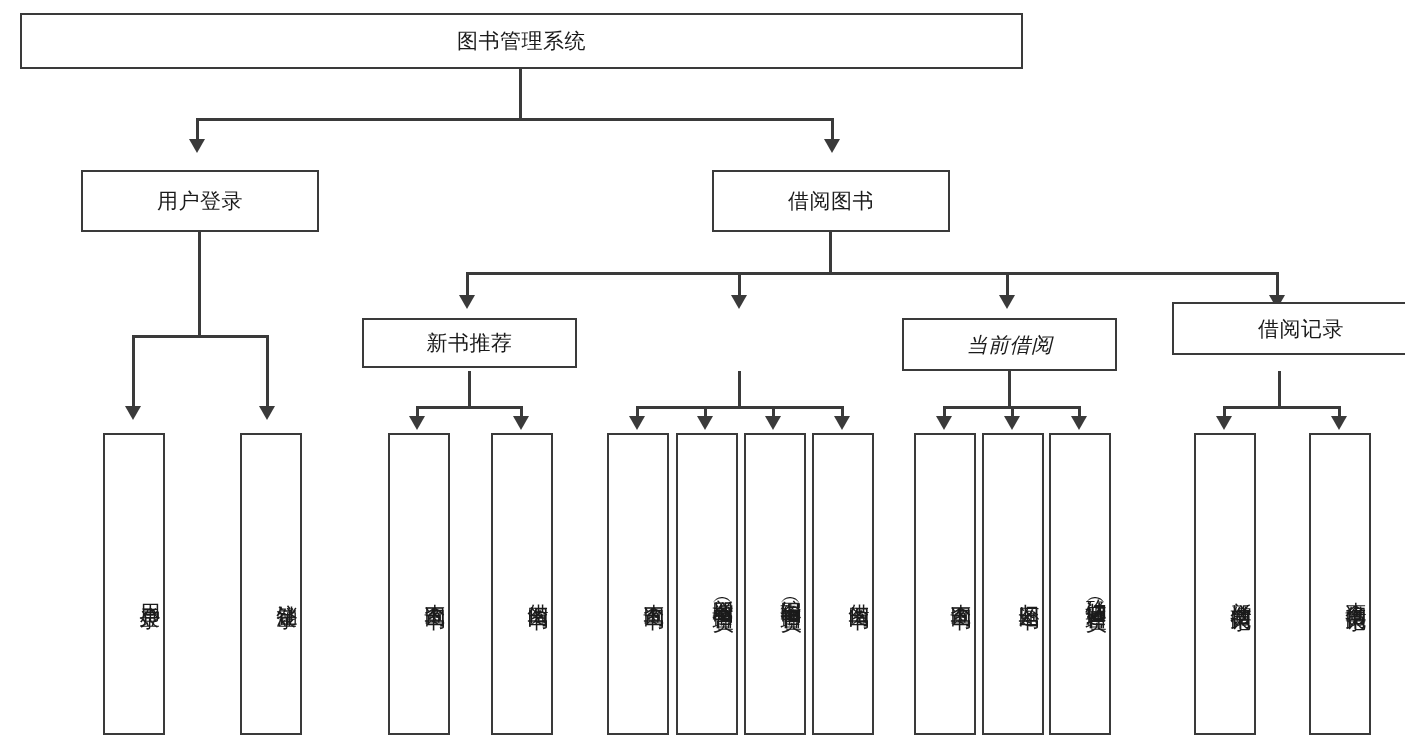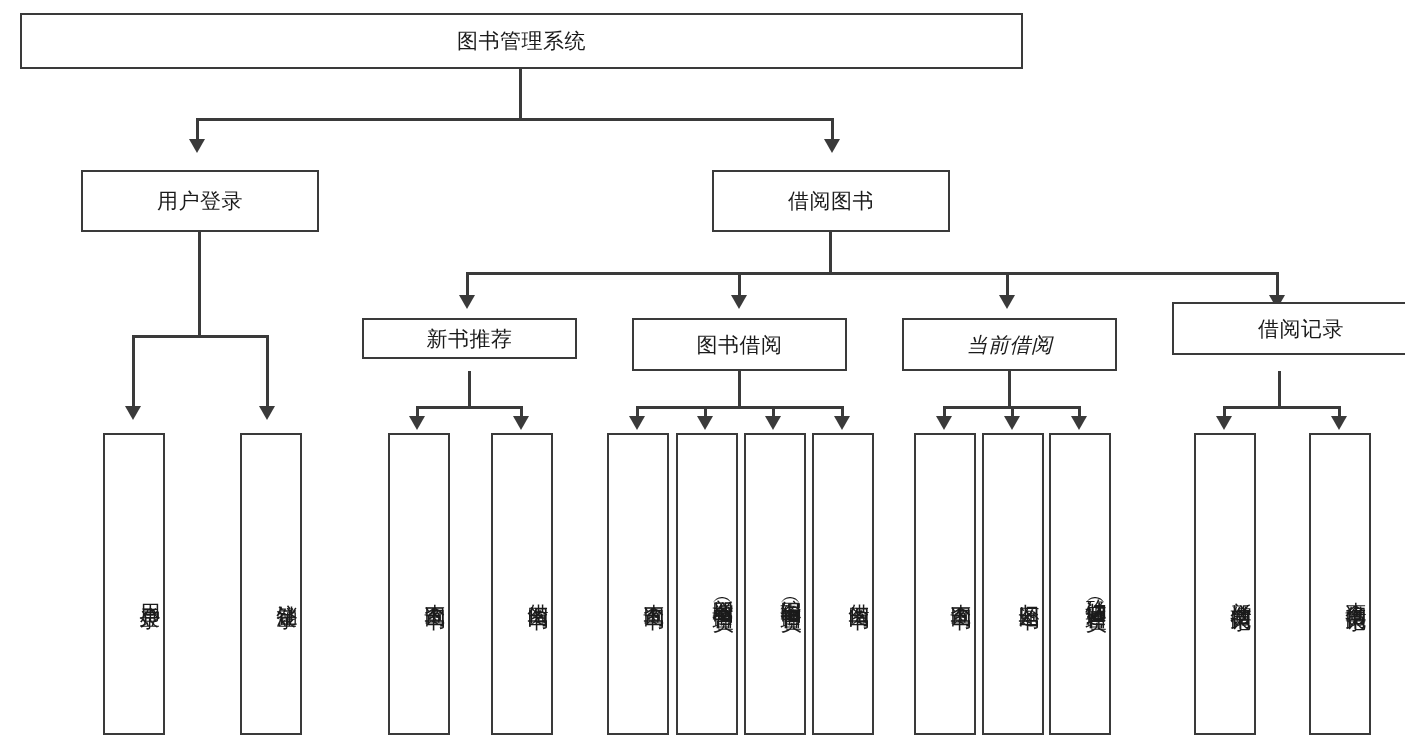--- a/index.html
+++ b/index.html
@@ -111,25 +111,22 @@
 
   <div class="ln" style="left:738px; top:272px; width:3px; height:25px;"></div>
   <div class="arrow" style="left:731px; top:295px;"></div>
 
   <div class="ln" style="left:1006px; top:272px; width:3px; height:25px;"></div>
   <div class="arrow" style="left:999px; top:295px;"></div>
 
   <div class="ln" style="left:1276px; top:272px; width:3px; height:25px;"></div>
   <div class="arrow" style="left:1269px; top:295px;"></div>
 
-  <div class="node h" style="left:362px; top:318px; width:215px; height:41px;">
+  <div class="node h" style="left:362px; top:318px; width:215px; height:50px;">
     <span>新书推荐</span>
-  </div>
-  <div class="node h" style="left:632px; top:318px; width:215px; height:53px;">
-    <span>图书借阅</span>
   </div>
   <div class="node h" style="left:902px; top:318px; width:215px; height:53px;font-style:italic;">
     <span>当前借阅</span>
   </div>
   <div class="node h" style="left:1172px; top:302px; width:258px; height:53px;">
     <span>借阅记录</span>
   </div>
 
   <div class="ln" style="left:468px; top:371px; width:3px; height:37px;"></div>
   <div class="ln" style="left:416px; top:406px; width:107px; height:3px;"></div>

